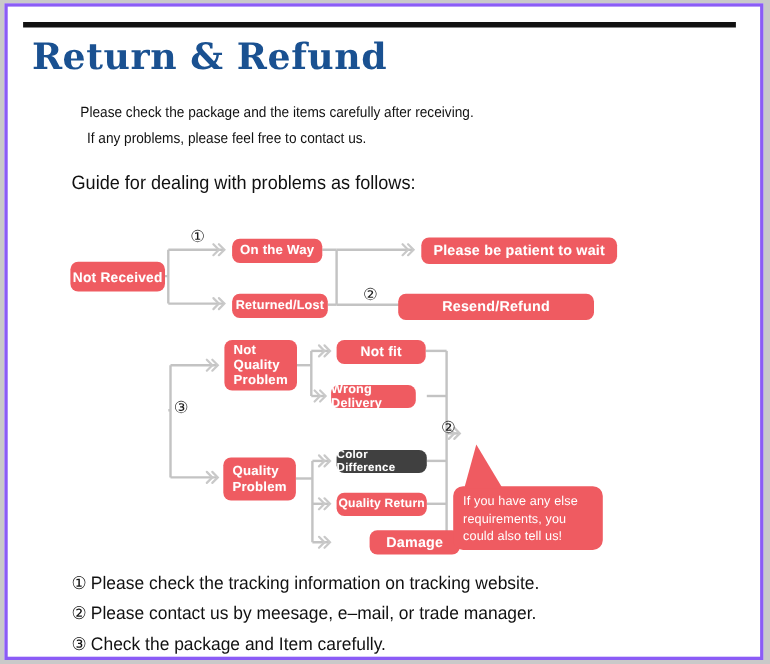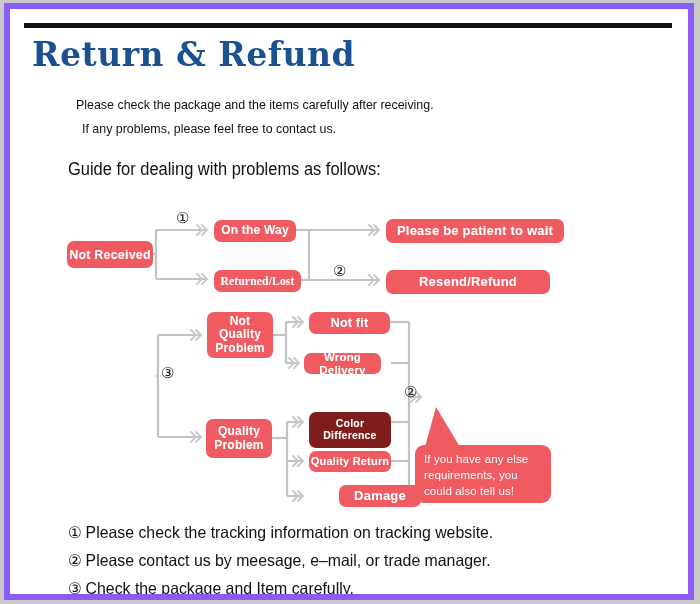--- a/index.html
+++ b/index.html
@@ -7,21 +7,21 @@
     width:700px;height:604px;
     background:#c9c9c9;
     font-family:"Liberation Sans", sans-serif;
     overflow:hidden;
   }
   #page{
     position:absolute;
     left:4px;top:3px;
     width:690px;height:597px;
     background:#ffffff;
-    border:6px solid #8b5cf6;
+    border:3px solid #8b5cf6;
     box-sizing:border-box;
     overflow:hidden;
   }
   
   .rule{
     position:absolute;left:14px;top:14px;width:648px;height:5px;
     background:#111111;
   }
   .title{
     position:absolute;left:22px;top:26px;
@@ -57,21 +57,20 @@
   .node{
     position:absolute;
     box-sizing:border-box;
     border-radius:7px;
     color:#ffffff;
     font-family:"Liberation Sans", sans-serif;
     font-weight:bold;
     display:flex;
     align-items:center;
     justify-content:center;
-    text-align:center;
     line-height:1.12;
     letter-spacing:0.2px;
     text-shadow:0 0 1px rgba(255,255,255,0.25);
     white-space:pre-line;
   }
   .marker{
     position:absolute;
     font-family:"Liberation Sans", sans-serif;
     font-size:15px;
     color:#1a1a1a;
@@ -182,31 +181,31 @@
           <path d="M288,482 L293,487 L288,492"></path>
           <path d="M401,383 L406,388 L401,393"></path>
           <path d="M406,383 L411,388 L406,393"></path>
         </g>
     </g>
   </svg>
 
   <div id="flow">
       <div class="node" style="left: 57px; top: 232px; width: 86px; height: 27px; font-size: 12.5px; background: rgb(239, 91, 97);">Not Received</div>
       <div class="node" style="left: 204px; top: 211px; width: 82px; height: 22px; font-size: 12px; background: rgb(239, 91, 97);">On the Way</div>
-      <div class="node" style="left: 204px; top: 261px; width: 87px; height: 22px; font-size: 11.5px; background: rgb(239, 91, 97); font-family: Liberation Serif, serif;">Returned/Lost</div>
+      <div class="node" style="left: 204px; top: 261px; width: 87px; height: 22px; font-size: 11.5px; background: rgb(239, 91, 97);">Returned/Lost</div>
       <div class="node" style="left: 376px; top: 210px; width: 178px; height: 24px; font-size: 13px; background: rgb(239, 91, 97);">Please be patient to wait</div>
-      <div class="node" style="left: 376px; top: 261px; width: 164px; height: 24px; font-size: 13px; background: rgb(239, 91, 97);">Resend/Refund</div>
+      <div class="node" style="left: 355px; top: 261px; width: 178px; height: 24px; font-size: 13px; background: rgb(239, 91, 97);">Resend/Refund</div>
       <div class="node" style="left: 197px; top: 303px; width: 66px; height: 46px; font-size: 12px; background: rgb(239, 91, 97);">Not
 Quality
 Problem</div>
       <div class="node" style="left: 299px; top: 303px; width: 81px; height: 22px; font-size: 12.5px; background: rgb(239, 91, 97);">Not fit</div>
       <div class="node" style="left: 294px; top: 344px; width: 77px; height: 21px; font-size: 11.5px; background: rgb(239, 91, 97);">Wrong Delivery</div>
       <div class="node" style="left: 196px; top: 410px; width: 66px; height: 39px; font-size: 12px; background: rgb(239, 91, 97);">Quality
 Problem</div>
-      <div class="node" style="left: 299px; top: 403px; width: 82px; height: 36px; font-size: 10.5px; background: #7f1d1d;">Color Difference</div>
+      <div class="node" style="left: 299px; top: 403px; width: 82px; height: 21px; font-size: 10.5px; background: #404040;">Color Difference</div>
       <div class="node" style="left: 299px; top: 442px; width: 82px; height: 21px; font-size: 11px; background: rgb(239, 91, 97);">Quality Return</div>
       <div class="node" style="left: 299px; top: 476px; width: 82px; height: 22px; font-size: 13px; background: rgb(239, 91, 97); margin-left: 30px;">Damage</div>
       <div class="marker" style="left: 166px; top: 200px;">①</div>
       <div class="marker" style="left: 323px; top: 253px;">②</div>
       <div class="marker" style="left: 151px; top: 355px;">③</div>
       <div class="marker" style="left: 394px; top: 374px;">②</div>
       <div class="bubble" style="left: 405px; top: 436px; width: 136px; height: 58px; background: rgb(239, 91, 97);">If you have any else requirements, you could also tell us!</div>
       <div class="bubble-tail" style="left: 415px; top: 398px; border-left: 11px solid transparent; border-right: 24px solid transparent; border-bottom: 40px solid rgb(239, 91, 97);"></div>
     </div>
 

